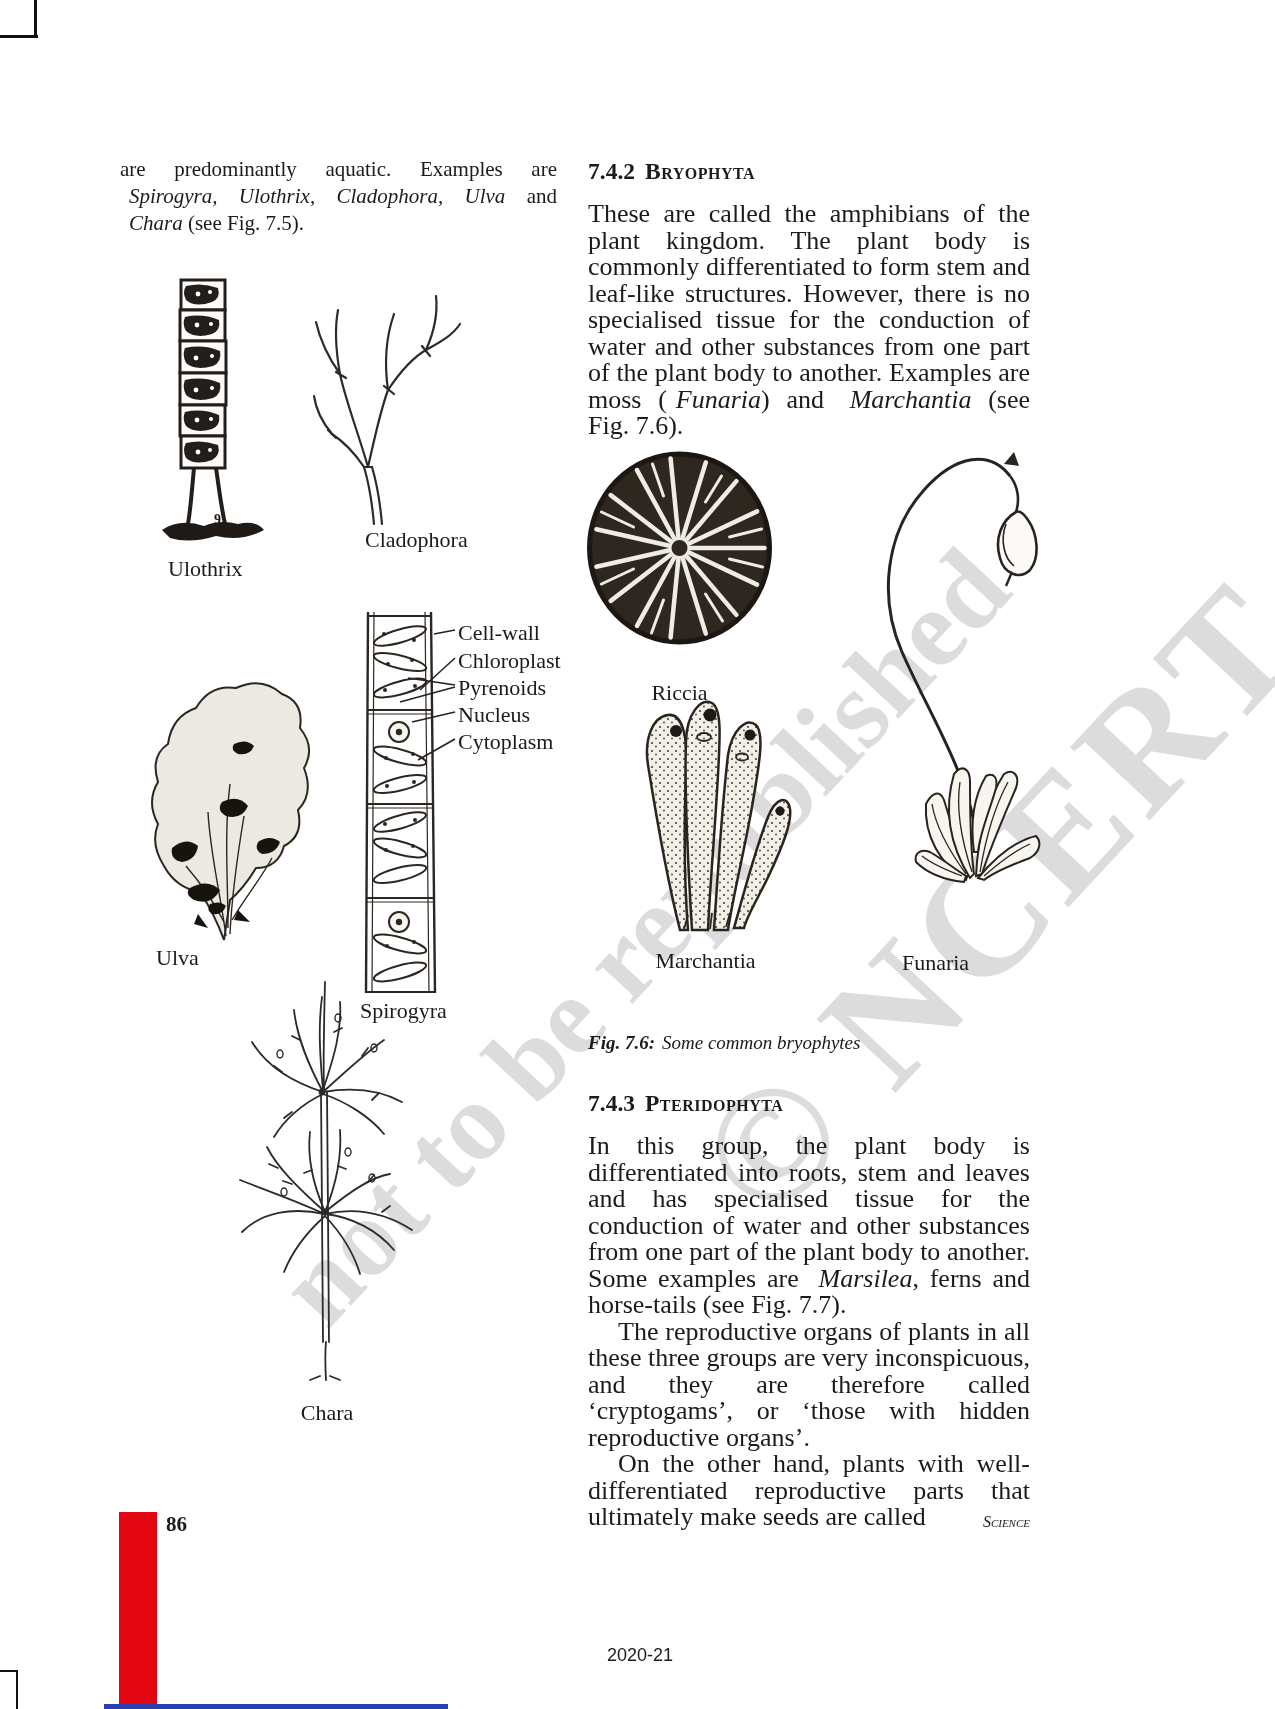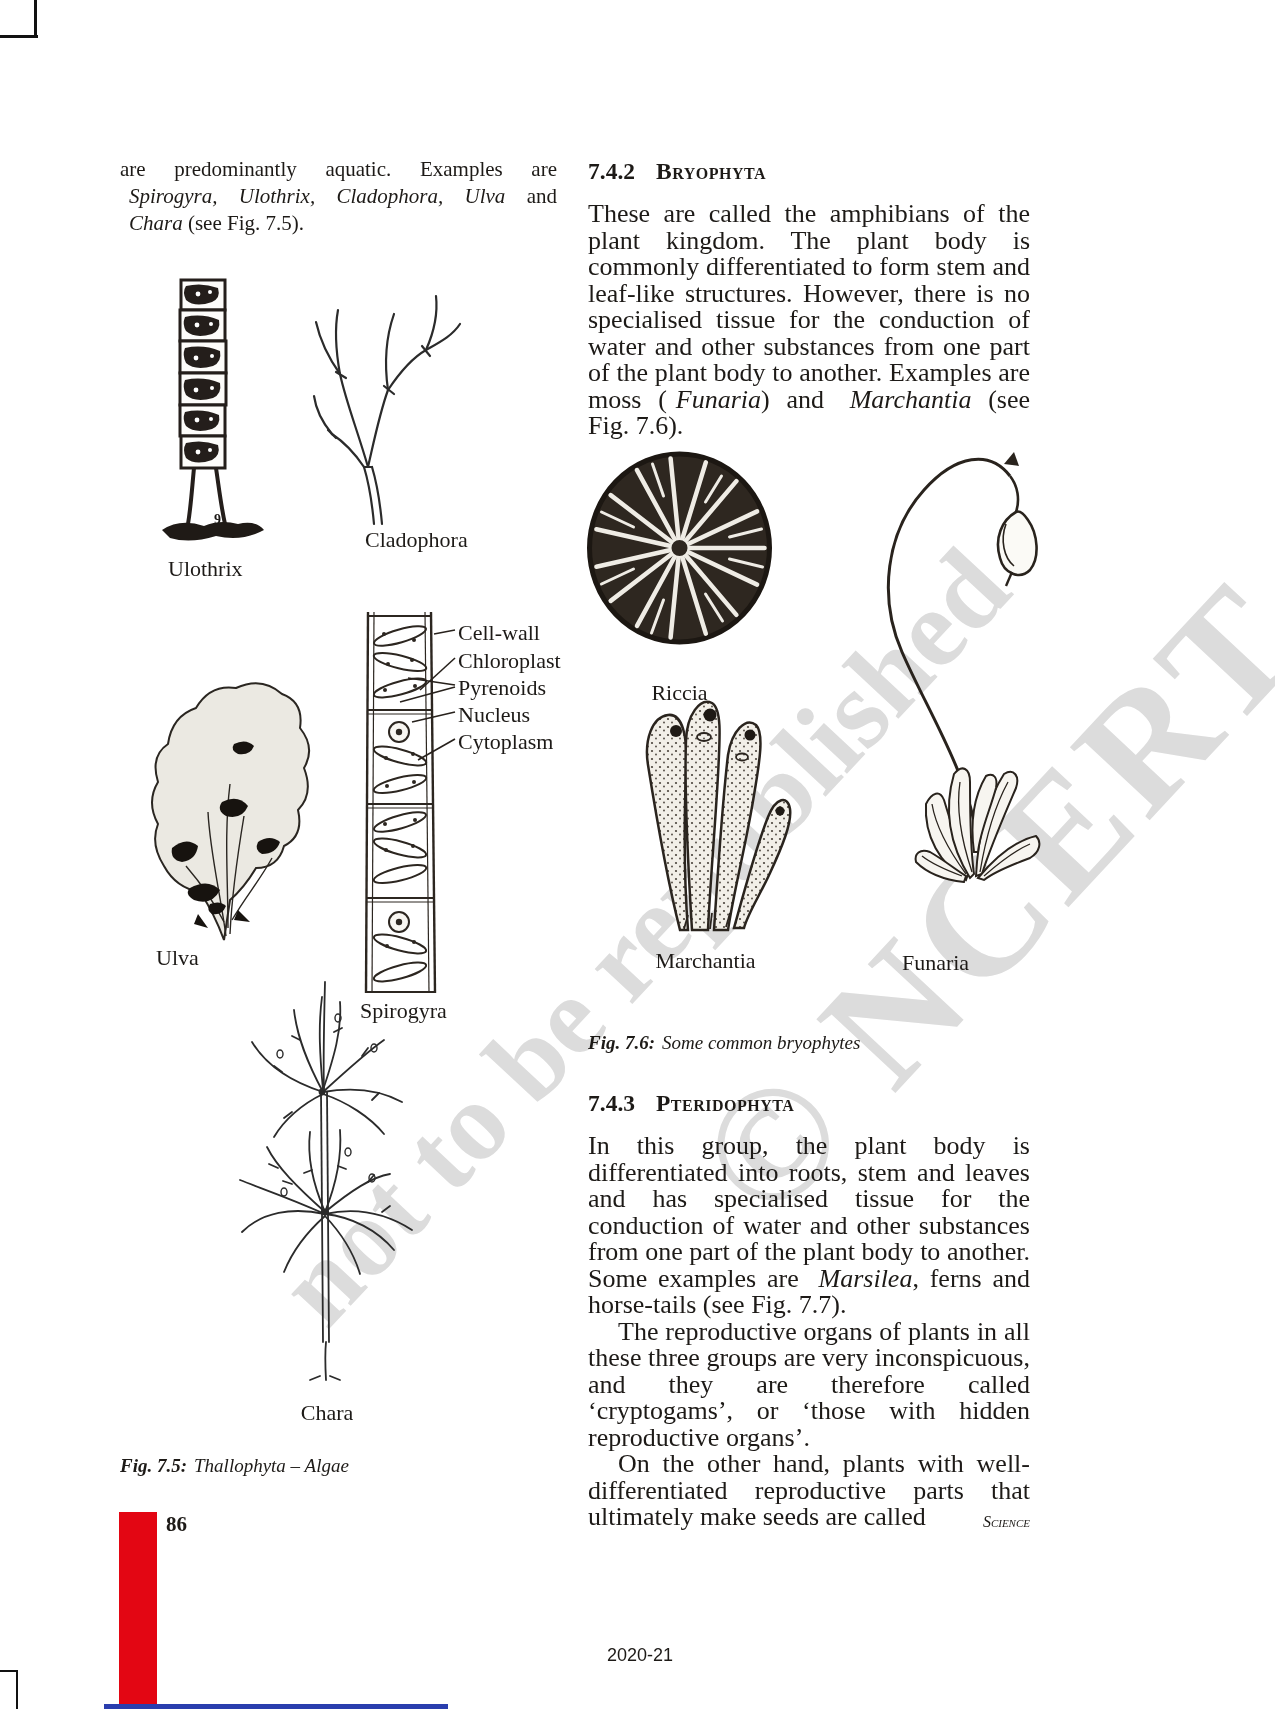--- a/index.html
+++ b/index.html
@@ -4,21 +4,21 @@
 <style>
   html,body{margin:0;padding:0;background:#fff;}
   .page{position:relative;width:1275px;height:1709px;background:#ffffff;overflow:hidden;
         font-family:"Liberation Serif","DejaVu Serif",serif;color:#1d1a17;}
   .abs{position:absolute;}
   .body-text{font-size:26px;line-height:26.5px;text-align:justify;}
   .body-text p{margin:0;}
   .indent{text-indent:30px;}
   .it,.i{font-style:italic;margin-left:9px;}
   .heading{font-weight:bold;font-size:23.5px;white-space:nowrap;}
-  .heading .sc{font-variant:small-caps;letter-spacing:.5px;margin-left:21px;}
+  .heading .sc{font-variant:small-caps;letter-spacing:.5px;margin-left:10px;}
   .fig-label{font-size:22px;white-space:nowrap;}
   .center{text-align:center;}
   .callout{font-size:22px;white-space:nowrap;}
   .caption{font-size:19px;font-style:italic;text-align:left;white-space:nowrap;}
   .caption .pre{font-weight:bold;margin-right:7px;}
   .wm{color:#dcdcdc;white-space:nowrap;text-align:center;font-weight:bold;}
   .footer-num{font-weight:bold;font-size:21px;}
   .footer-science{font-variant:small-caps;font-style:italic;font-size:16px;text-align:right;}
   .year{font-family:"Liberation Sans","DejaVu Sans",sans-serif;font-size:18px;text-align:center;}
   .mark{background:#111;}
@@ -239,23 +239,20 @@
       <ellipse cx="150" cy="216" rx="3" ry="4"></ellipse>
       <ellipse cx="58" cy="92" rx="3" ry="4"></ellipse>
       <ellipse cx="116" cy="56" rx="3" ry="4"></ellipse>
       <ellipse cx="152" cy="86" rx="3" ry="4"></ellipse>
     </g>
     <circle cx="103" cy="250" r="3.4" fill="#2b2b2b"></circle>
     <circle cx="100" cy="130" r="3.4" fill="#2b2b2b"></circle>
   </svg>
   <div class="abs fig-label center" style="left:222px;top:1400px;width:210px;">Chara</div>
 
-  <div class="abs caption" style="left:120px;top:1455px;width:440px;">
-    <span class="pre">Fig. 7.5:</span><span>Thallophyta – Algae</span>
-  </div>
 
   <div class="abs heading" style="left:588px;top:158px;">
     <span>7.4.2</span><span class="sc">Bryophyta</span>
   </div>
   <div class="abs body-text" style="left:588px;top:201px;width:442px;">
     <p><span>These are called the amphibians of the plant kingdom. The plant body is commonly differentiated to form stem and leaf-like structures. However, there is no specialised tissue for the conduction of water and other substances from one part of the plant body to another. Examples are moss (</span><span class="it">Funaria</span><span>) and </span><span class="it">Marchantia</span><span> (see Fig. 7.6).</span></p>
   </div>
 
   <svg class="abs" style="left:582px;top:428px;" width="195" height="250" viewBox="0 0 190 250">
     <ellipse cx="95" cy="120" rx="90" ry="94" fill="#2e2720" stroke="#1c1712" stroke-width="5"></ellipse>

